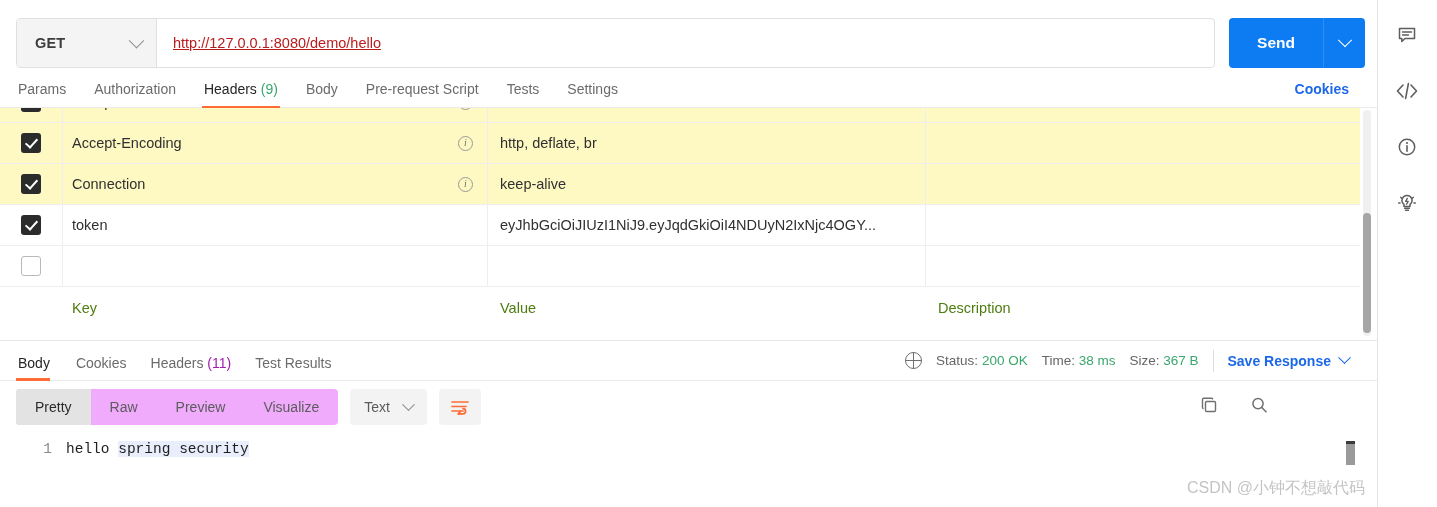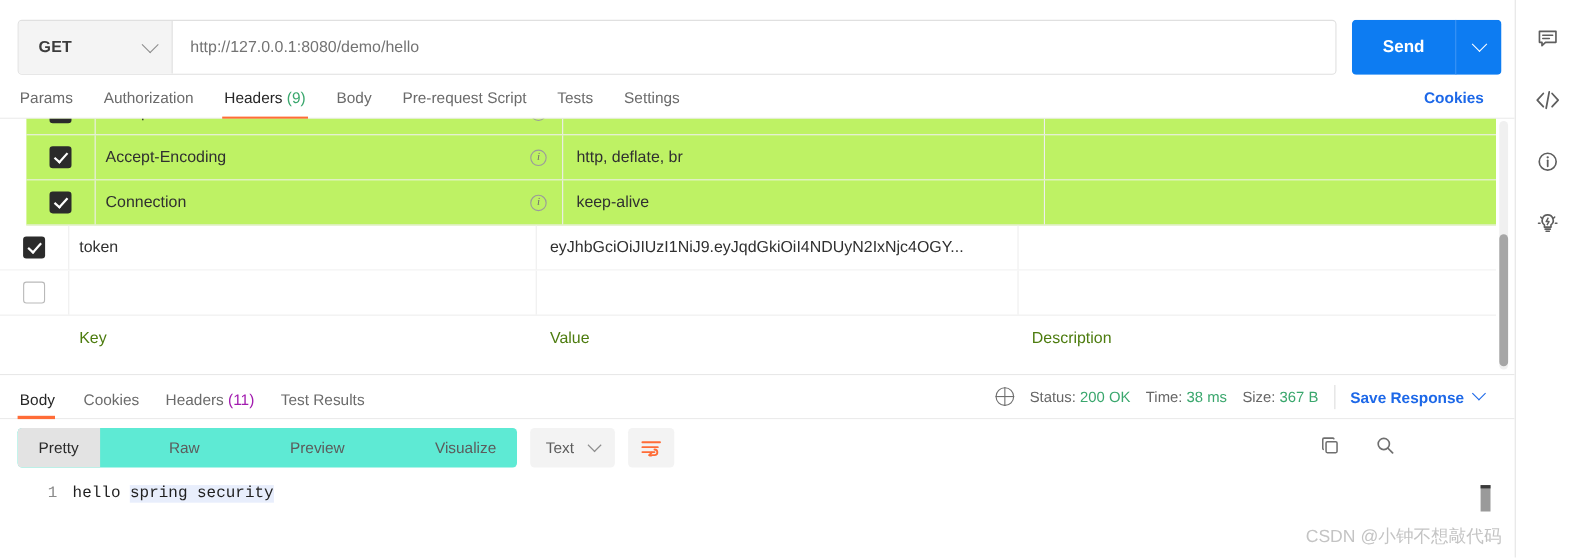--- a/index.html
+++ b/index.html
@@ -64,22 +64,23 @@
     border-bottom: 1.6px solid #8d8d8d;
     transform: rotate(45deg) translate(-2px,-2px);
   }
   .url-input {
     flex: 1;
     border: none;
     outline: none;
     background: transparent;
     padding: 0 16px;
     font-size: 14.5px;
-    color: #737373;
+    color: #b91c1c;
     font-family: "Liberation Sans", sans-serif;
+    text-decoration: underline;
   }
   .send-group {
     display: flex;
     margin-left: 14px;
     height: 50px;
     border-radius: 4px;
     overflow: hidden;
   }
   .send-btn {
     background: #0d7cf2;
@@ -156,21 +157,21 @@
     top: -26px;
     left: 0;
     width: 1360px;
   }
   .row {
     display: flex;
     height: 41px;
     border-bottom: 1px solid #eeeeee;
     align-items: center;
   }
-  .row.alt { background: #bef264; margin-left: 24px; }
+  .row.alt { background: #fef9c3; }
   .row.blank { background: #ffffff; }
   .c-check {
     width: 63px;
     display: flex;
     align-items: center;
     justify-content: center;
     border-right: 1px solid #eeeeee;
     align-self: stretch;
   }
   .cb {
@@ -349,25 +350,24 @@
   
   .body-bar {
     display: flex;
     align-items: center;
     height: 52px;
     padding: 0 16px;
     gap: 12px;
   }
   .seg {
     display: flex;
-    background: #5eead4;
+    background: #f0abfc;
     border-radius: 4px;
     height: 36px;
     overflow: hidden;
-    gap: 44px;
   }
   .seg div {
     display: flex;
     align-items: center;
     padding: 0 19px;
     font-size: 14px;
     color: #5c5c5c;
     cursor: pointer;
   }
   .seg div.on {

